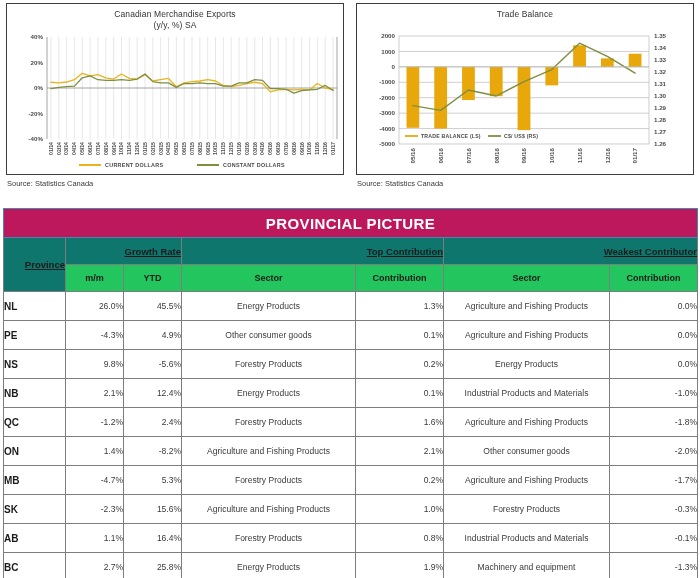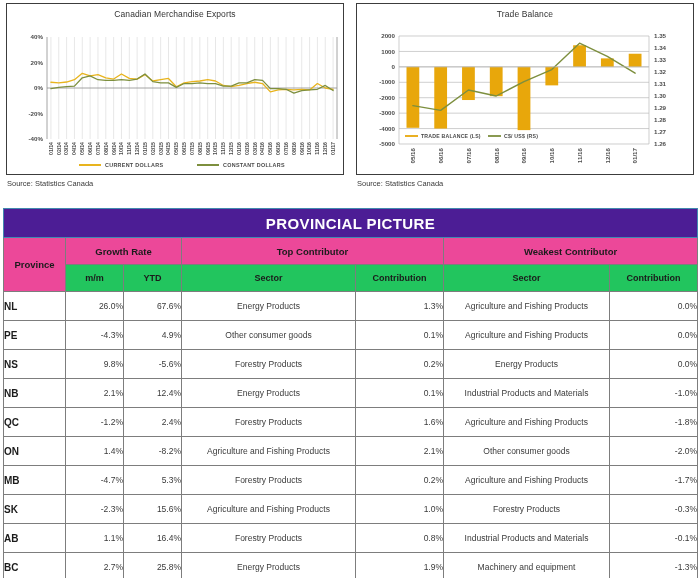--- a/index.html
+++ b/index.html
@@ -74,36 +74,37 @@
   table.pp {
     border-collapse: collapse;
     width: 694px;
     table-layout: fixed;
   }
   table.pp th, table.pp td {
     border: 1px solid #7d7d7d;
     padding: 0;
   }
   .banner-cell {
-    background: #4c1d95;
+    background: #be185d;
     color: #ffffff;
     font-size: 15px;
     font-weight: bold;
     text-align: center;
     height: 28px;
     letter-spacing: .4px;
     border: 1px solid #4289af !important;
   }
   .hdr {
     font-size: 9.5px;
     font-weight: bold;
-    text-align: center;
+    text-align: right;
     color: #1b1b1b;
     height: 26px;
-    background: #ec4899;
+    background: #0f766e;
+    text-decoration: underline;
   }
   .sub {
     font-size: 9px;
     font-weight: bold;
     text-align: center;
     color: #1b1b1b;
     height: 26px;
     background: #22c55e;
   }
   td.prov {
@@ -137,20 +138,21 @@
 <body>
 
 <div class="page">
 
   <div class="charts-row">
 
     <div class="chart-panel left">
       <div class="chart-frame">
         <div class="chart-title">
           <div>Canadian Merchandise Exports</div>
+          <div>(y/y, %) SA</div>
         </div>
         <div class="plot-wrap">
           <svg id="svg-exports" width="338" height="172" viewBox="0 0 338 172" style="position:absolute;left:0;top:0;">
               <line x1="43.91891891891892" y1="33" x2="43.91891891891892" y2="135" stroke="#d6d6d6" stroke-width="0.6"></line>
               <line x1="51.75675675675676" y1="33" x2="51.75675675675676" y2="135" stroke="#d6d6d6" stroke-width="0.6"></line>
               <line x1="59.5945945945946" y1="33" x2="59.5945945945946" y2="135" stroke="#d6d6d6" stroke-width="0.6"></line>
               <line x1="67.43243243243244" y1="33" x2="67.43243243243244" y2="135" stroke="#d6d6d6" stroke-width="0.6"></line>
               <line x1="75.27027027027026" y1="33" x2="75.27027027027026" y2="135" stroke="#d6d6d6" stroke-width="0.6"></line>
               <line x1="83.1081081081081" y1="33" x2="83.1081081081081" y2="135" stroke="#d6d6d6" stroke-width="0.6"></line>
               <line x1="90.94594594594594" y1="33" x2="90.94594594594594" y2="135" stroke="#d6d6d6" stroke-width="0.6"></line>
@@ -318,37 +320,37 @@
         <col class="col-wsect">
           <col class="col-wcon">
       </colgroup>
       <thead>
         <tr>
           <th class="banner-cell" colspan="7">PROVINCIAL PICTURE</th>
         </tr>
         <tr>
           <th class="hdr" rowspan="2">Province</th>
           <th class="hdr" colspan="2">Growth Rate</th>
-          <th class="hdr" colspan="2">Top Contributor</th>
+          <th class="hdr" colspan="2">Top Contribution</th>
           <th class="hdr" colspan="2">Weakest Contributor</th>
         </tr>
         <tr>
           <th class="sub">m/m</th>
           <th class="sub">YTD</th>
           <th class="sub">Sector</th>
           <th class="sub">Contribution</th>
           <th class="sub">Sector</th>
           <th class="sub">Contribution</th>
         </tr>
       </thead>
       <tbody id="pp-body">
           <tr class="datarow">
             <td class="prov">NL</td>
             <td class="num">26.0%</td>
-            <td class="num">67.6%</td>
+            <td class="num">45.5%</td>
             <td class="sect">Energy Products</td>
             <td class="num">1.3%</td>
             <td class="sect">Agriculture and Fishing Products</td>
             <td class="num">0.0%</td>
           </tr>
           <tr class="datarow">
             <td class="prov">PE</td>
             <td class="num">-4.3%</td>
             <td class="num">4.9%</td>
             <td class="sect">Other consumer goods</td>

